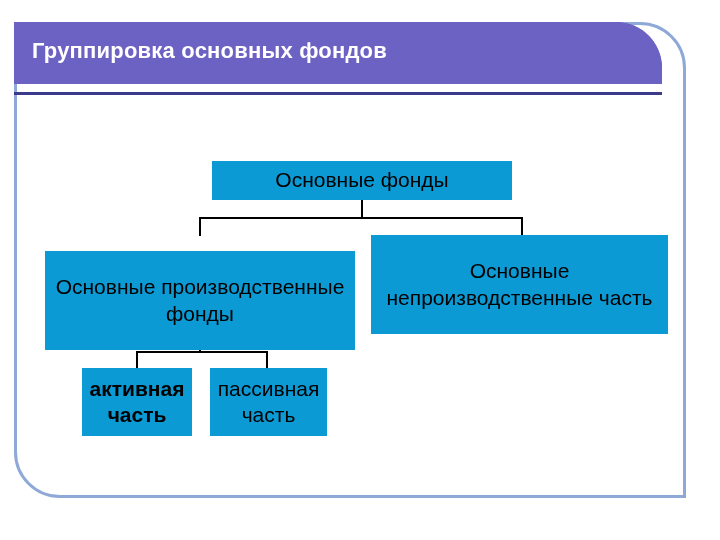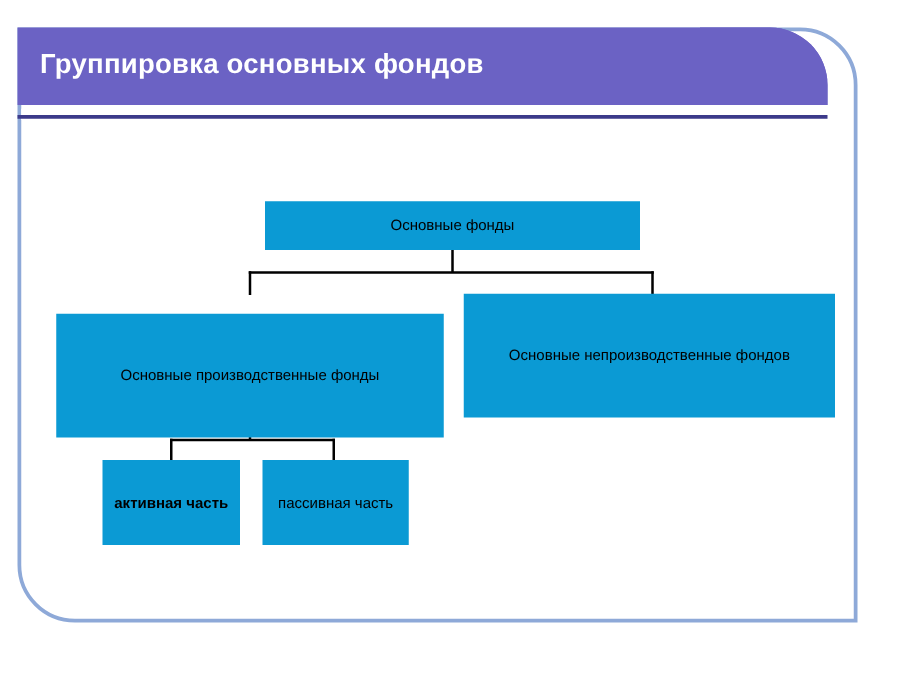--- a/index.html
+++ b/index.html
@@ -82,21 +82,21 @@
     position: absolute;
     left: 0;
     top: 0;
     width: 720px;
     height: 540px;
   }
   .node {
     position: absolute;
     background: #0b9ad4;
     color: #000000;
-    font-size: 12px;
+    font-size: 21px;
     display: flex;
     align-items: center;
     justify-content: center;
     text-align: center;
     line-height: 1.25;
     box-sizing: border-box;
     padding: 2px 6px;
   }
   .node span { display: block; }
 
@@ -163,21 +163,21 @@
     <div class="connector" style="left:136px; top:351px; width:2px; height:18px;"></div>
     <div class="connector" style="left:266px; top:351px; width:2px; height:18px;"></div>
 
     <div class="node node-root">
       <span>Основные фонды</span>
     </div>
     <div class="node node-prod">
       <span>Основные производственные фонды</span>
     </div>
     <div class="node node-nonprod">
-      <span>Основные непроизводственные фондов</span>
+      <span>Основные непроизводственные часть</span>
     </div>
     <div class="node node-active">
       <span>активная часть</span>
     </div>
     <div class="node node-passive">
       <span>пассивная часть</span>
     </div>
 
   </div>
 </div>

